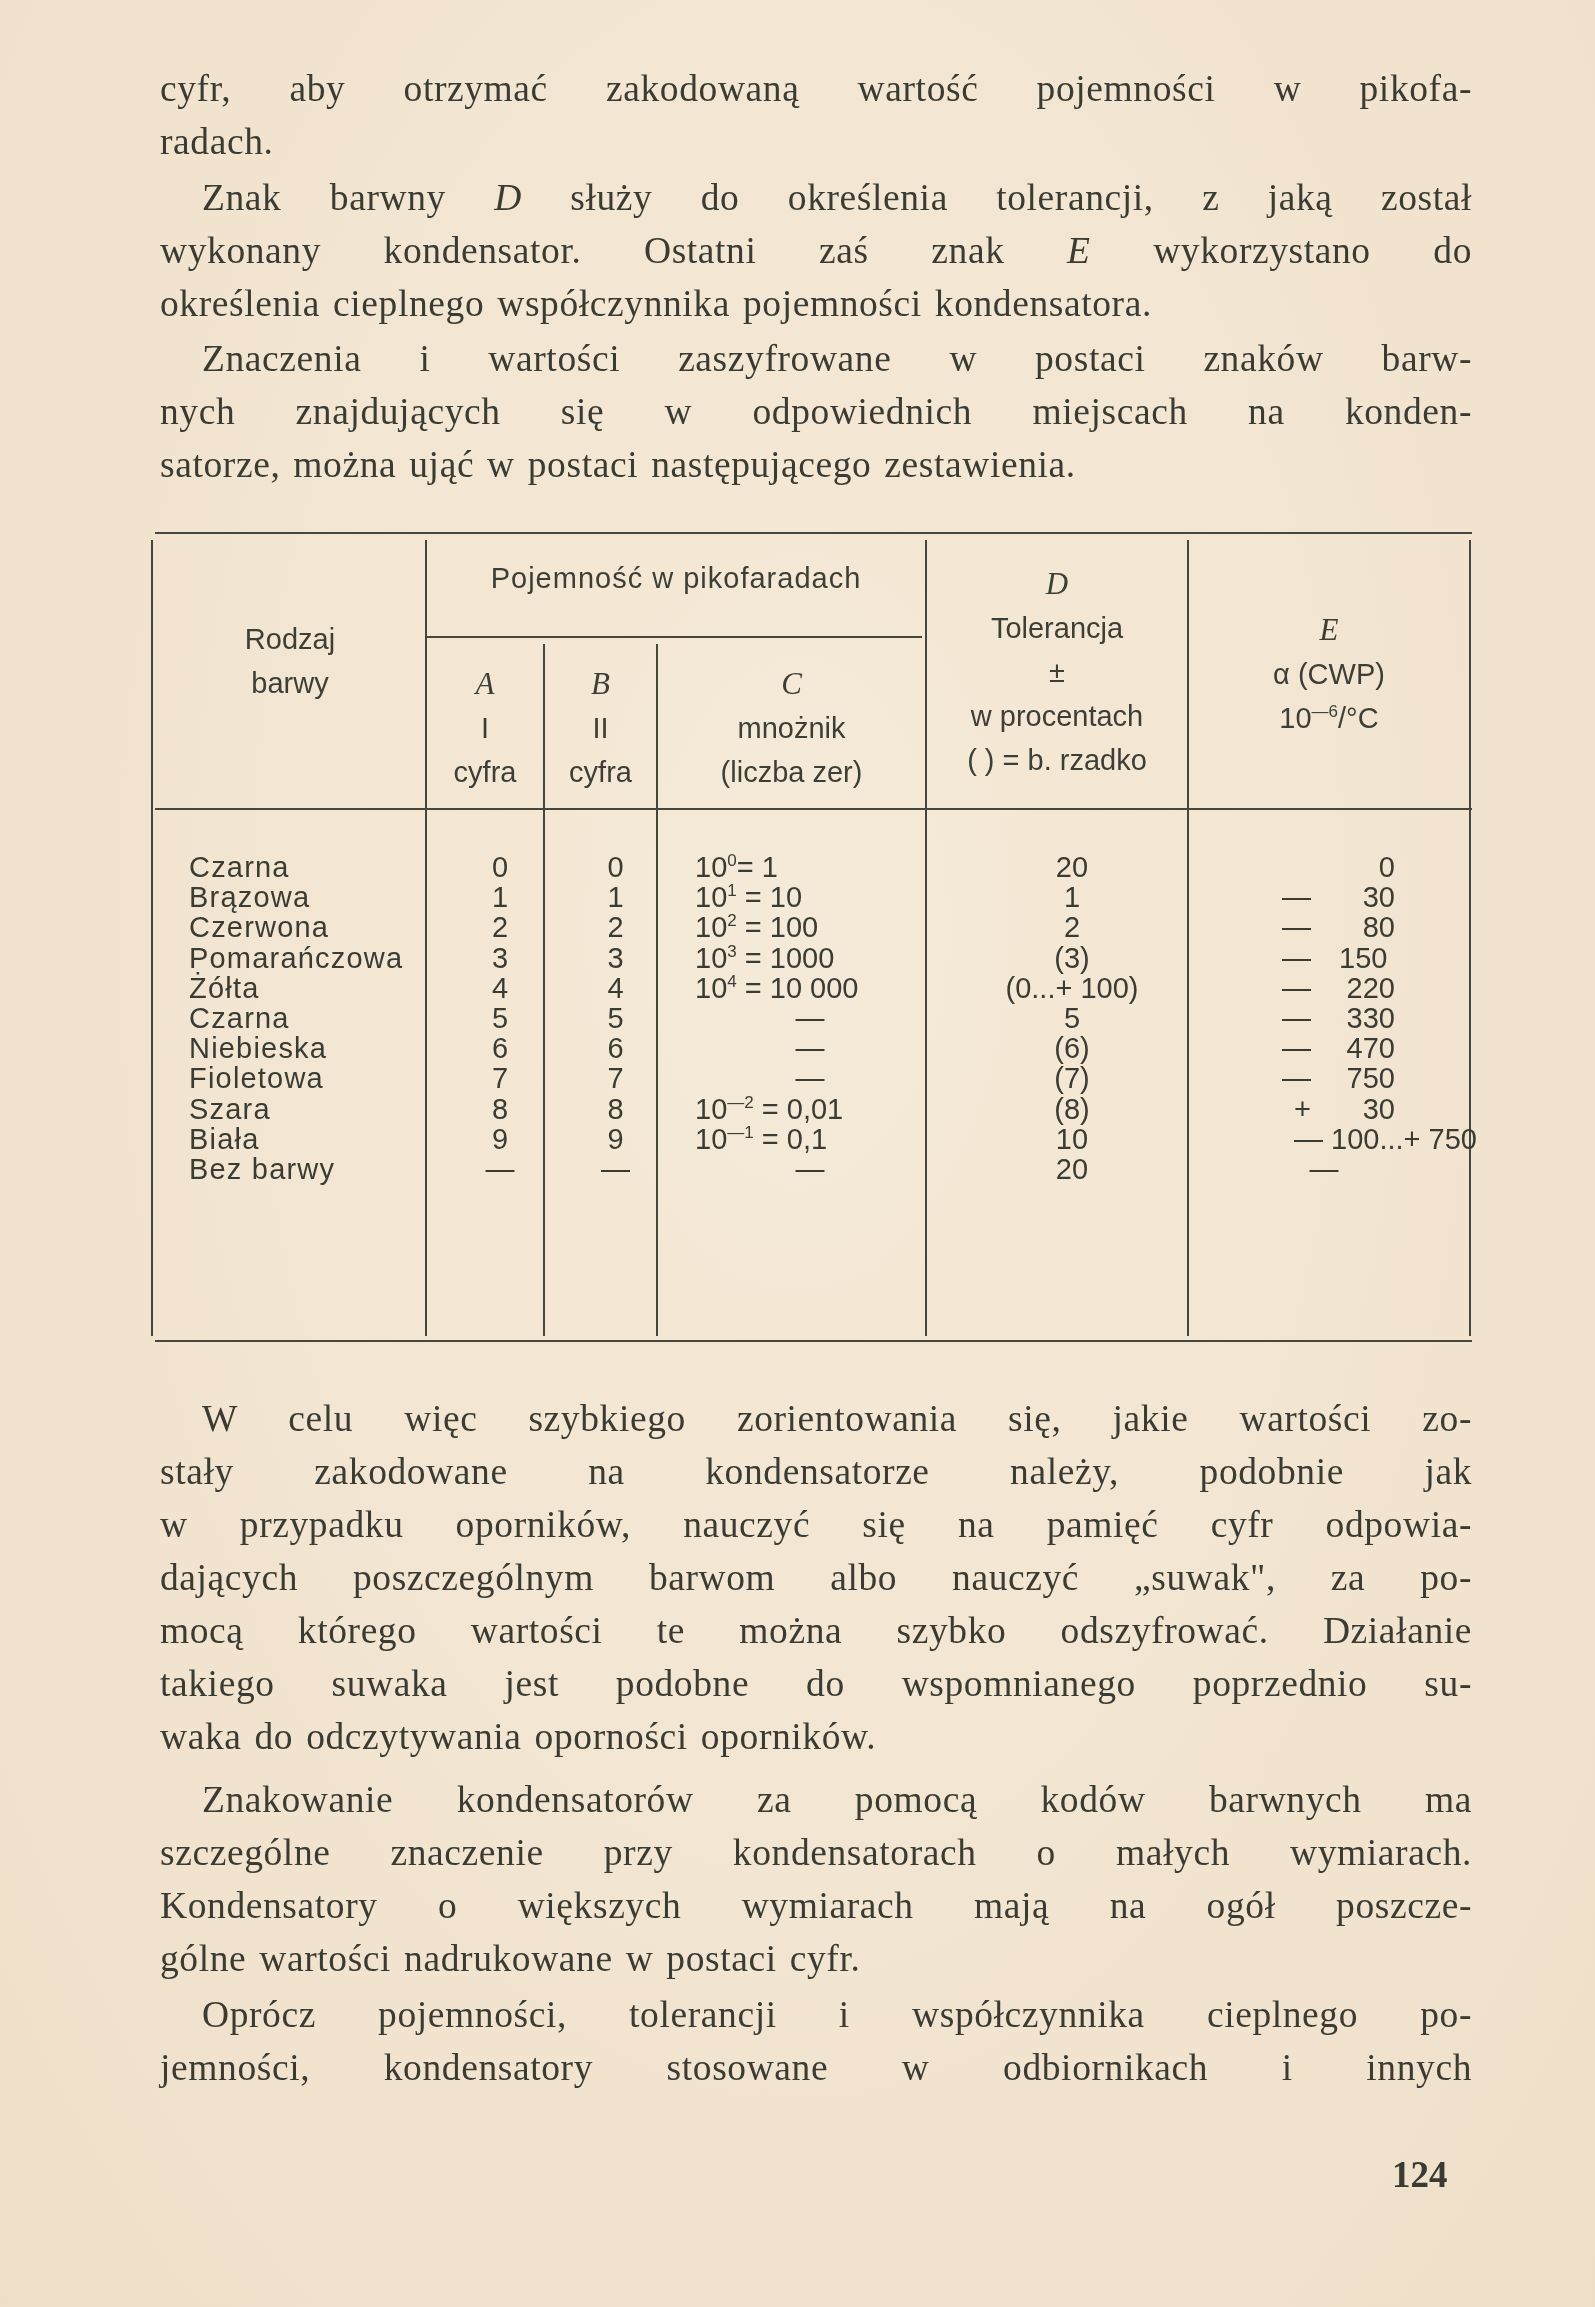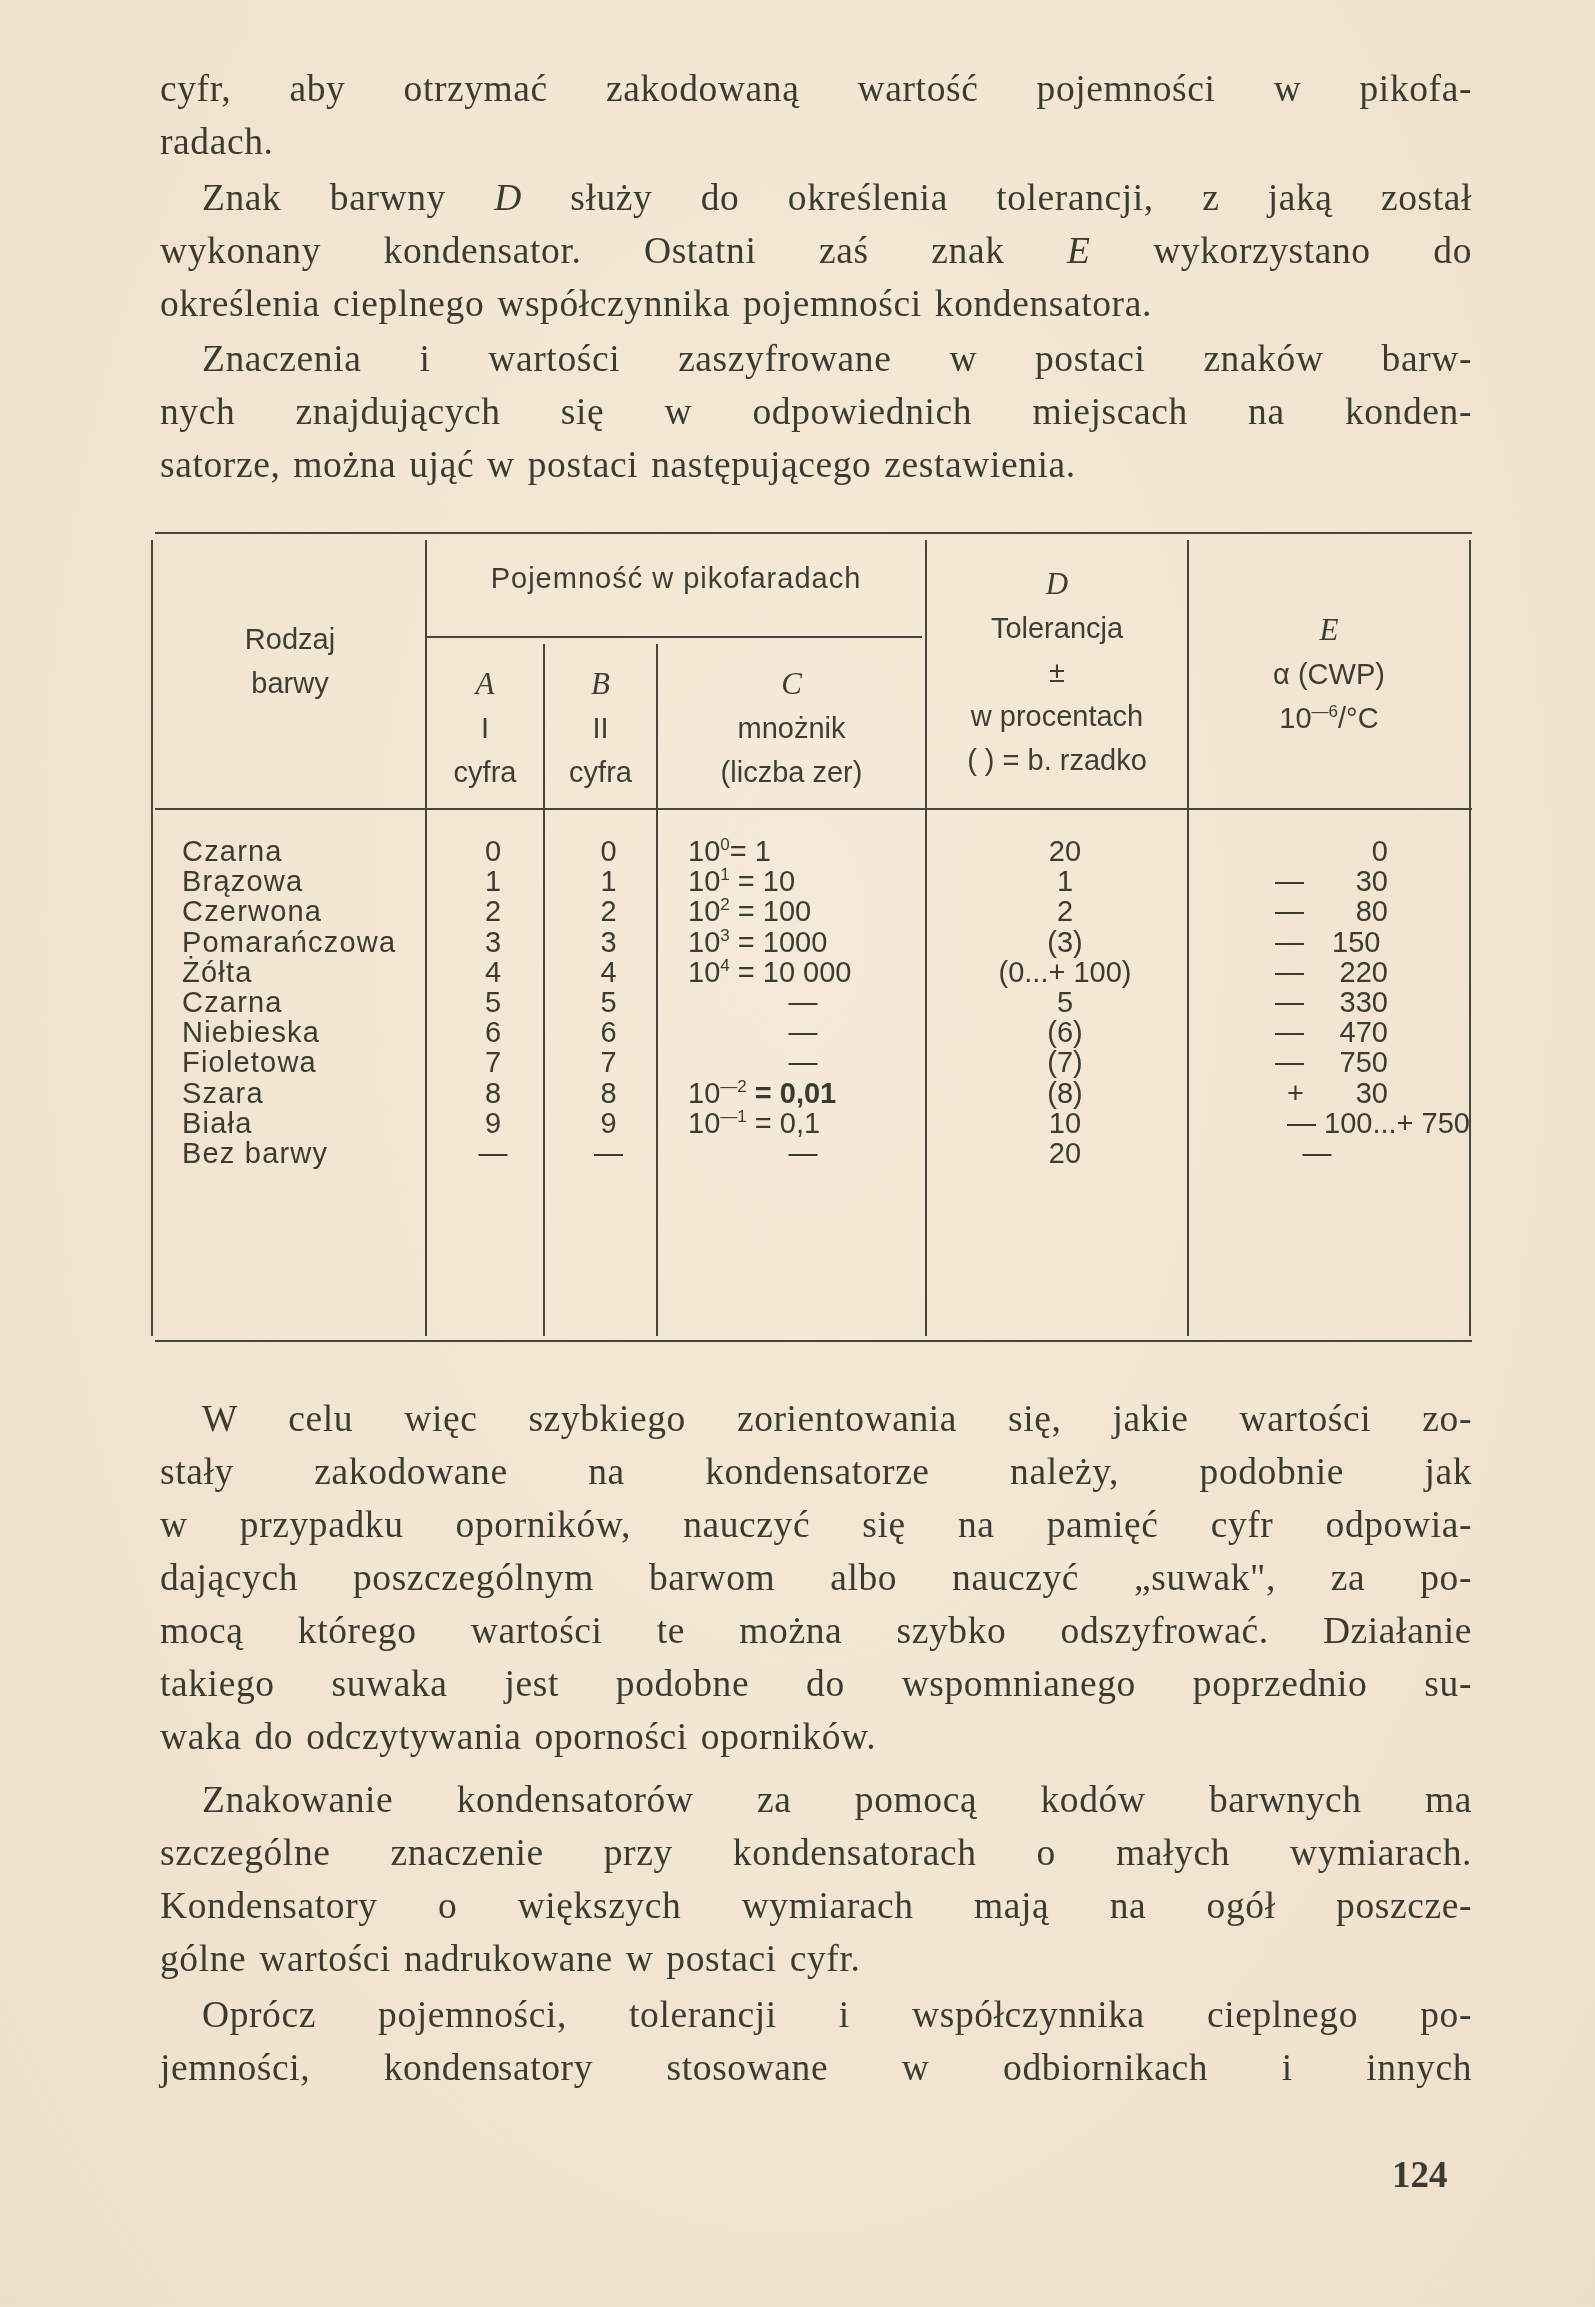--- a/index.html
+++ b/index.html
@@ -19,21 +19,21 @@
   .para .line { display: block; text-align: justify; text-align-last: justify; height: 53px; white-space: nowrap; margin-left: 8px; }
   .para .line.last { text-align-last: left; }
   .para .line.indent { padding-left: 42px; }
 
   
   .tbl { position: absolute; left: 155px; top: 532px; width: 1317px; height: 810px; font-family: "Liberation Sans", "DejaVu Sans", sans-serif; }
   .hl { position: absolute; height: 2px; background: #45473e; }
   .vl { position: absolute; width: 2px; background: #45473e; }
   .cell { position: absolute; text-align: center; font-size: 29px; line-height: 44px; color: #3d3f37; }
   .it { font-style: italic; font-family: "Liberation Serif", "DejaVu Serif", serif; font-size: 31px; }
-  .row { position: absolute; left: 9px; width: 1317px; height: 44.5px; font-size: 29px; line-height: 44px; }
+  .row { position: absolute; left: 16px; width: 1317px; height: 44.5px; font-size: 29px; line-height: 44px; margin-top: 16px; }
   .row span { position: absolute; top: 0; white-space: nowrap; }
   .c-name { left: 18px; letter-spacing: 1.2px; }
   .c-a { left: 270px; width: 118px; text-align: center; }
   .c-b { left: 388px; width: 113px; text-align: center; }
   .c-c { left: 508px; width: 262px; text-align: left; padding-left: 0; }
   .c-c.dash { text-align: center; }
   .c-d { left: 770px; width: 262px; text-align: center; }
   .c-e { left: 1032px; width: 282px; text-align: right; padding-right: 90px; box-sizing: border-box; }
   .c-e.dash { text-align: center; padding-right: 40px; }
   sup { font-size: 17px; vertical-align: 11px; line-height: 0; }
@@ -171,21 +171,21 @@
           <span class="c-a">7</span>
           <span class="c-b">7</span>
           <span class="c-c dash">—</span>
           <span class="c-d">(7)</span>
           <span class="c-e"><span style="position: static; margin-right: 28px;">—</span><span style="position: static; display: inline-block; width: 56px; text-align: right;">750</span></span>
         </div>
         <div class="row" style="top: 538.6px;">
           <span class="c-name">Szara</span>
           <span class="c-a">8</span>
           <span class="c-b">8</span>
-          <span class="c-c" style="padding-left: 16px;"><span style="position: static;">10</span><sup>—2</sup><span style="position: static; font-weight: bold;"> = 0,01</span></span>
+          <span class="c-c" style="padding-left: 16px;"><span style="position: static;">10</span><sup>—2</sup><span style="position: static;"> = 0,01</span></span>
           <span class="c-d">(8)</span>
           <span class="c-e"><span style="position: static; margin-right: 28px;">+</span><span style="position: static; display: inline-block; width: 56px; text-align: right;">30</span></span>
         </div>
         <div class="row" style="top: 568.8px;">
           <span class="c-name">Biała</span>
           <span class="c-a">9</span>
           <span class="c-b">9</span>
           <span class="c-c" style="padding-left: 16px;"><span style="position: static;">10</span><sup>—1</sup><span style="position: static;"> = 0,1</span></span>
           <span class="c-d">10</span>
           <span class="c-e" style="padding-right: 8px;">— 100...+ 750</span>

